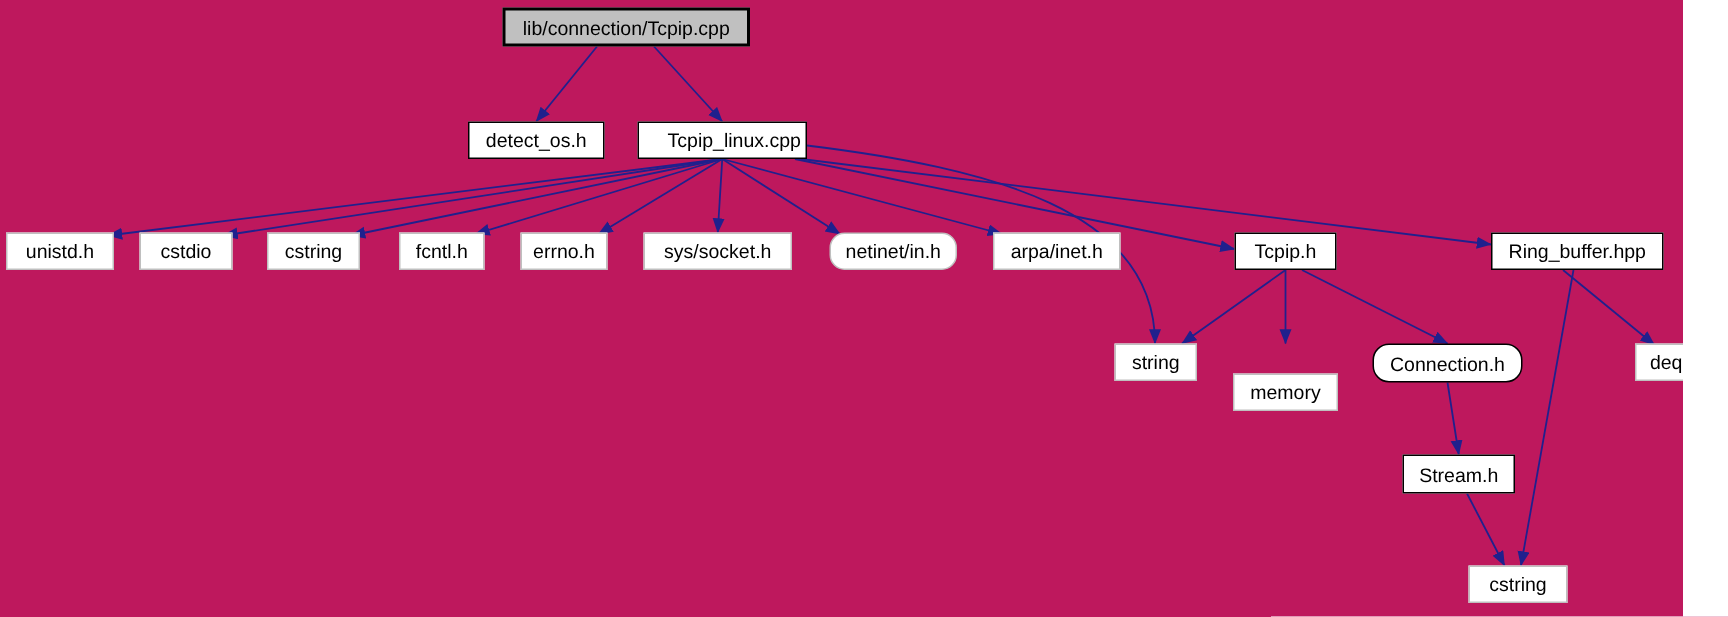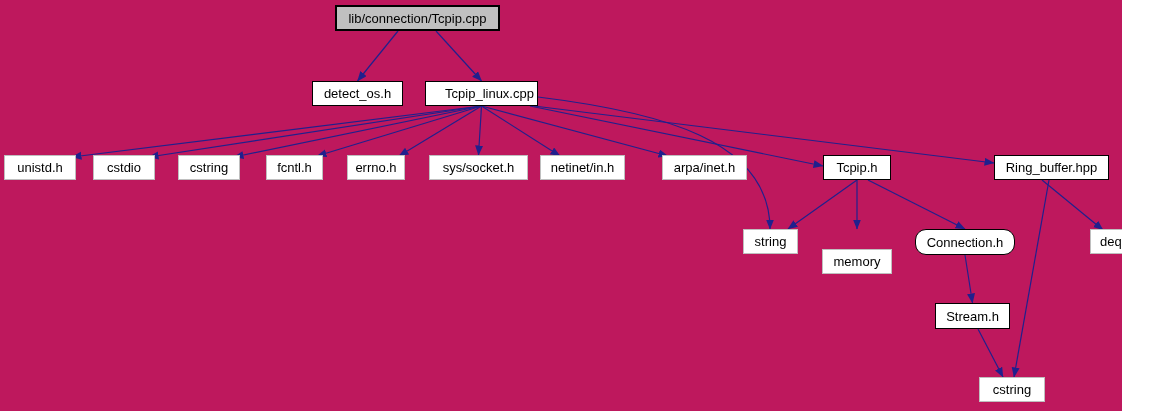--- a/index.html
+++ b/index.html
@@ -103,21 +103,21 @@
       </div>
       <div class="node external" style="left: 266px; top: 155px; width: 57px; height: 25px;">
         <span>fcntl.h</span>
       </div>
       <div class="node external" style="left: 347px; top: 155px; width: 58px; height: 25px;">
         <span>errno.h</span>
       </div>
       <div class="node external" style="left: 429px; top: 155px; width: 99px; height: 25px;">
         <span>sys/socket.h</span>
       </div>
-      <div class="node external" style="left: 540px; top: 155px; width: 85px; height: 25px;">
+      <div class="node external" style="left: 553px; top: 155px; width: 85px; height: 25px; border-radius: 10px;">
         <span>netinet/in.h</span>
       </div>
       <div class="node external" style="left: 662px; top: 155px; width: 85px; height: 25px;">
         <span>arpa/inet.h</span>
       </div>
       <div class="node internal" style="left: 823px; top: 155px; width: 68px; height: 25px;">
         <span>Tcpip.h</span>
       </div>
       <div class="node internal" style="left: 994px; top: 155px; width: 115px; height: 25px;">
         <span>Ring_buffer.hpp</span>

